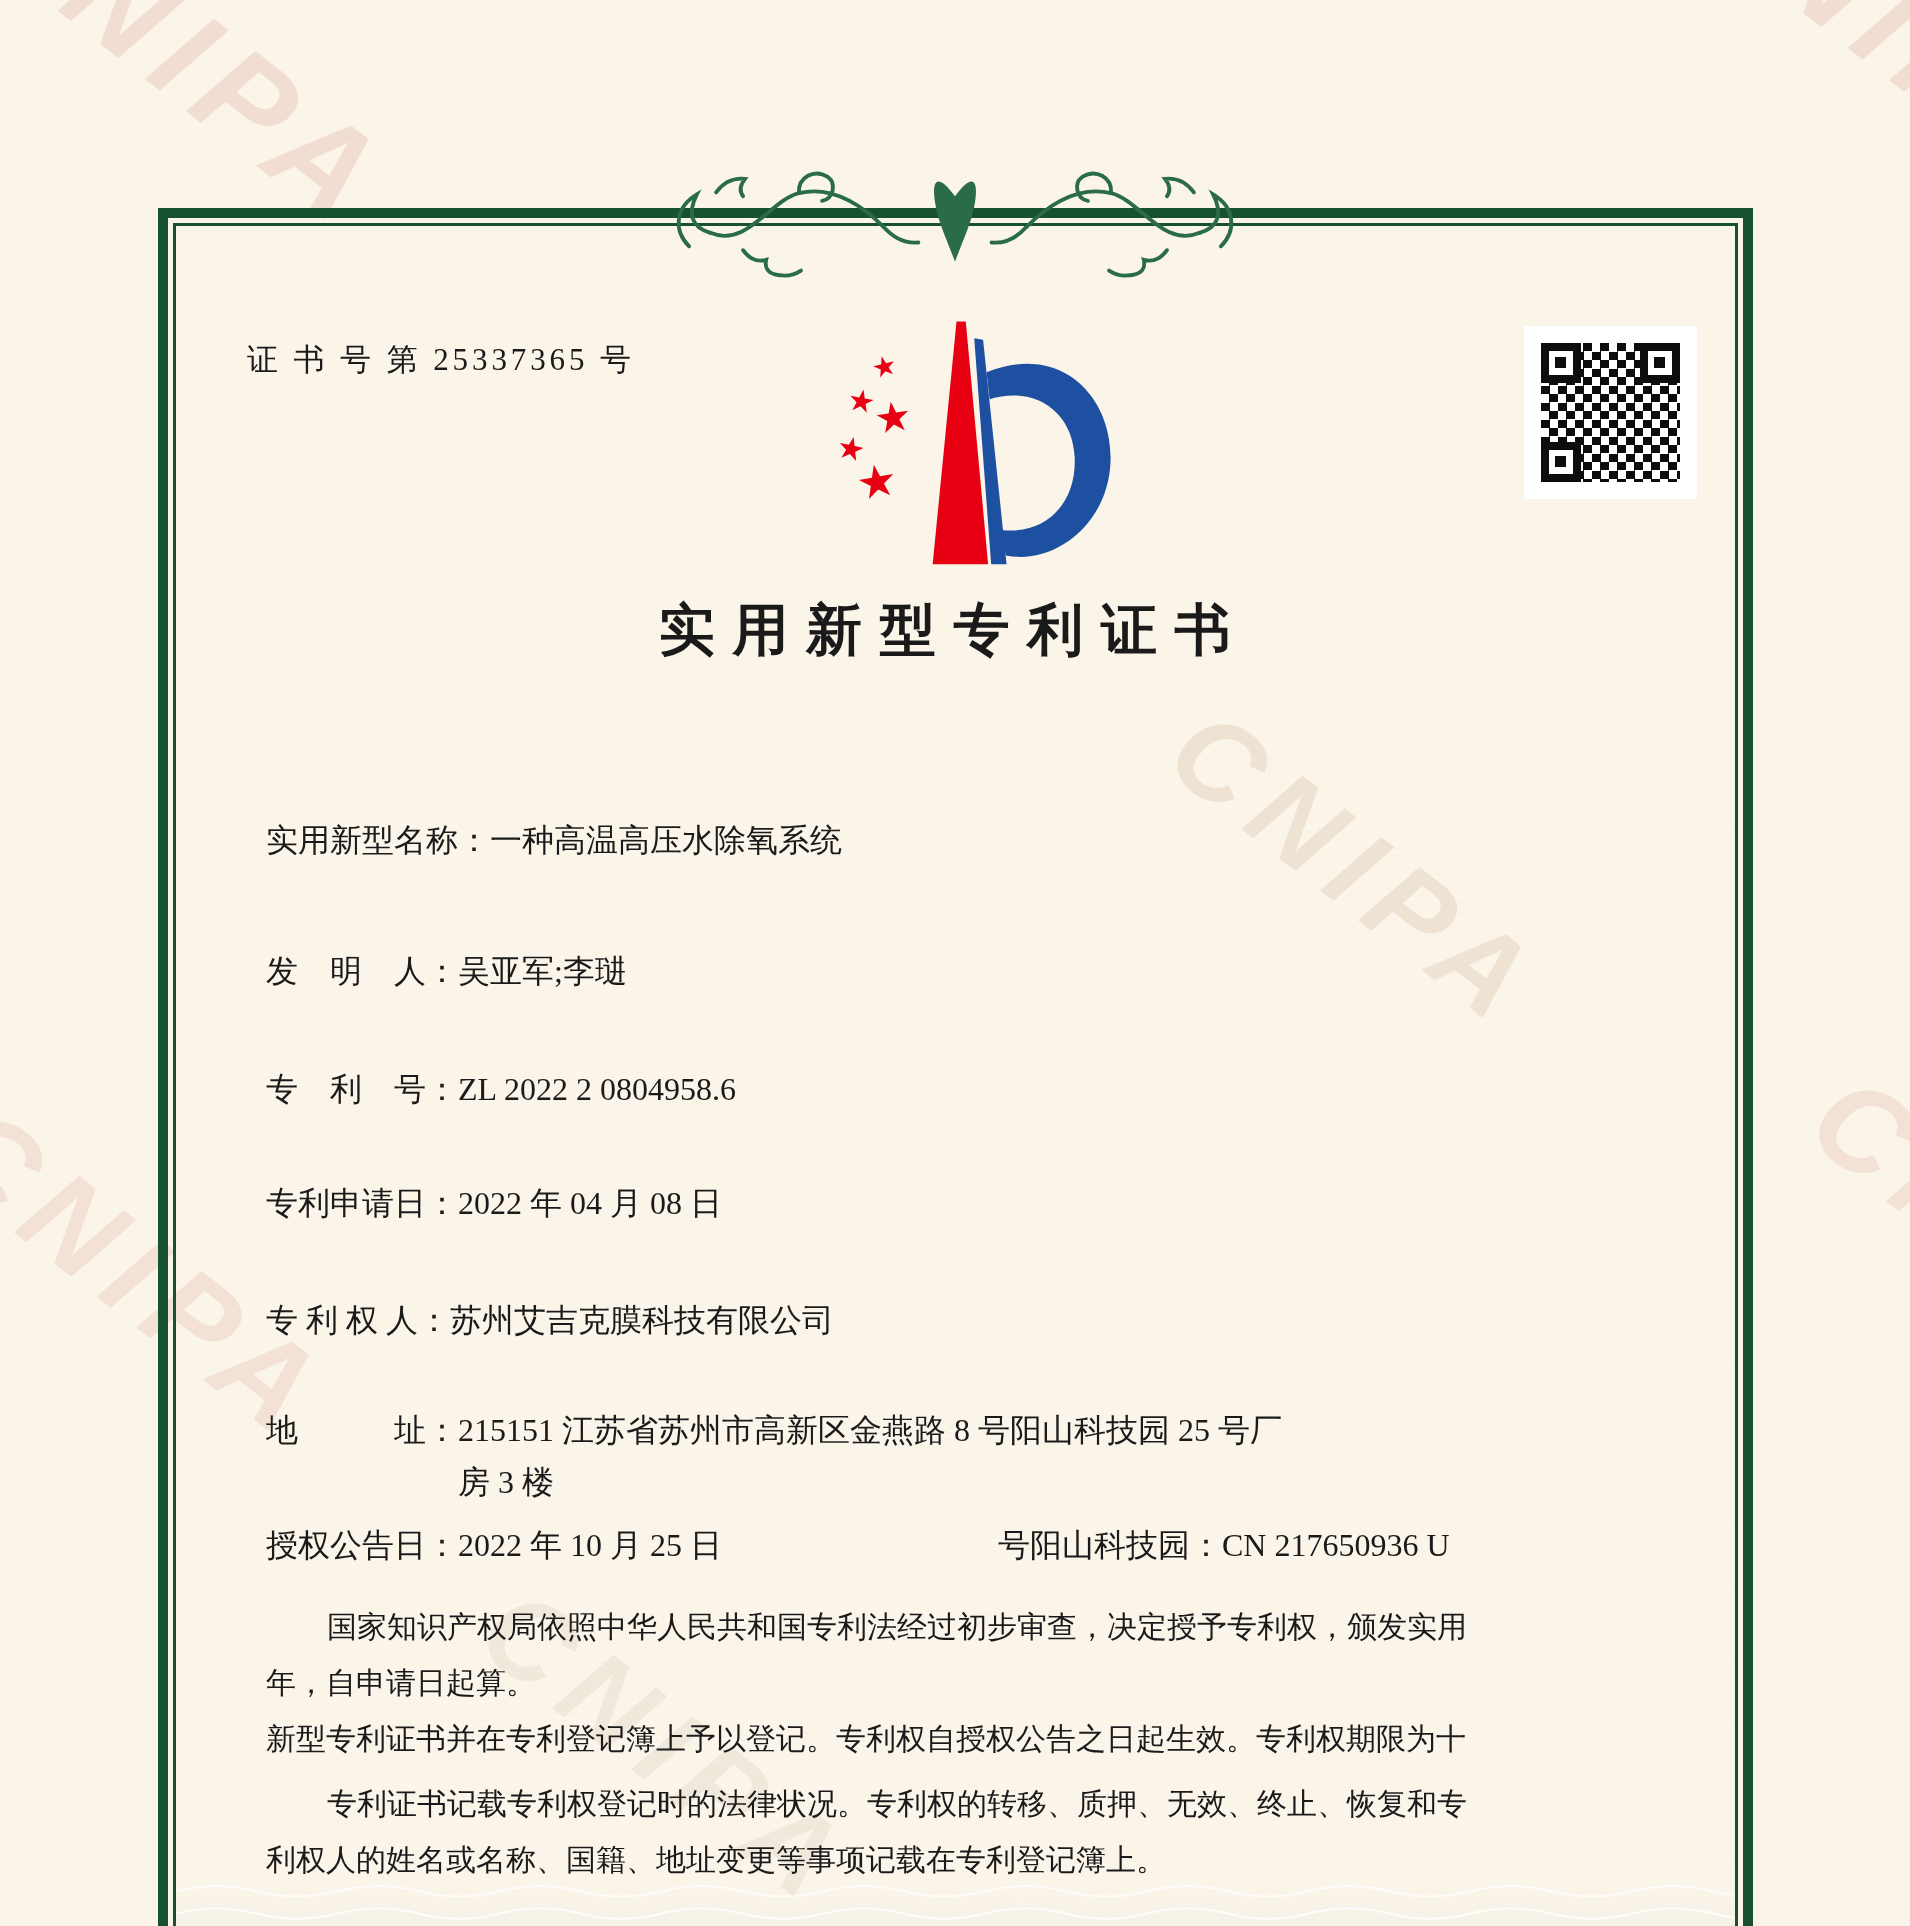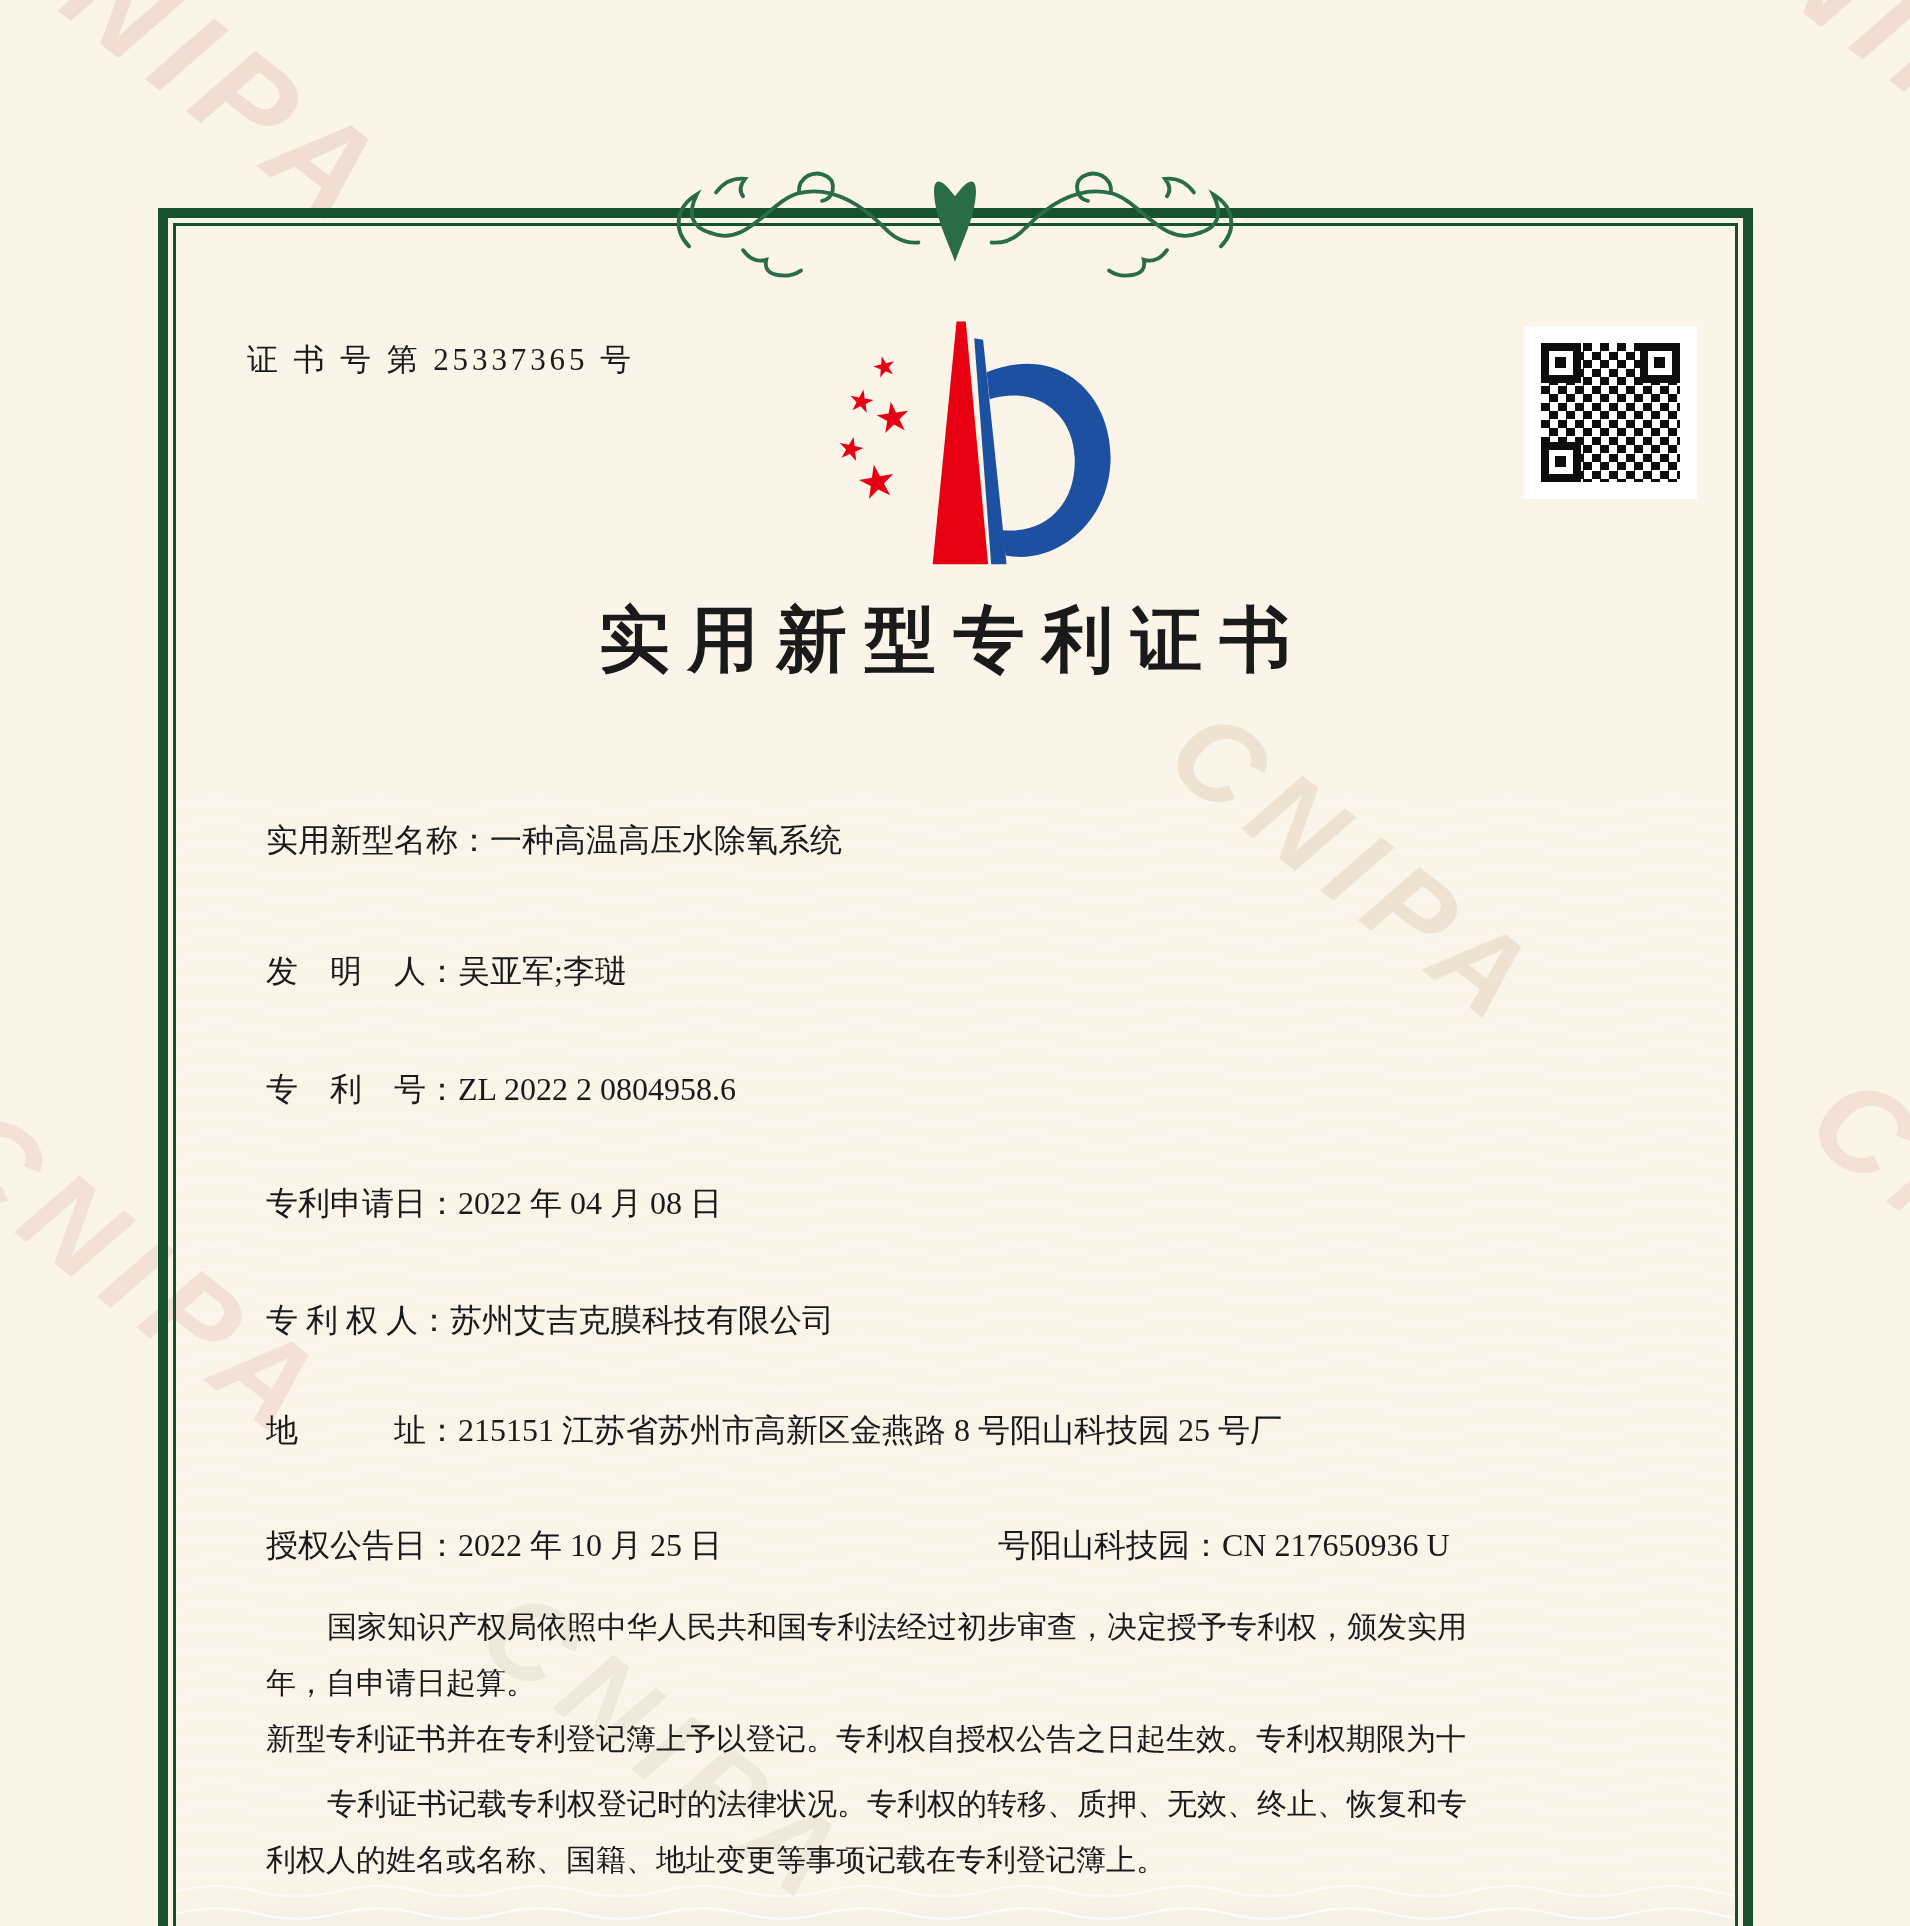--- a/index.html
+++ b/index.html
@@ -43,21 +43,21 @@
   }
   .qr{
     position:absolute;left:17.3px;top:17.3px;width:139px;height:139px;
     background:repeating-conic-gradient(#0d0d0d 0 25%,#ffffff 0 50%) 0 0/17px 17px;
   }
   .finder{position:absolute;width:40px;height:40px;border:8.5px solid #0d0d0d;background:#fff;box-sizing:border-box;}
   .finder::after{content:"";position:absolute;left:6.2px;top:6.2px;width:10.8px;height:10.8px;background:#0d0d0d;}
   .f-tl{left:0;top:0;} .f-tr{right:0;top:0;} .f-bl{left:0;bottom:0;}
   .title{
     position:absolute;left:0;right:4px;top:593px;z-index:2;
-    text-align:center;font-size:71px;font-weight:bold;letter-spacing:17.7px;
+    text-align:center;font-size:56px;font-weight:bold;letter-spacing:17.7px;
   }
   
   .frow{position:absolute;left:266px;right:233px;z-index:2;font-size:32px;line-height:46px;white-space:nowrap;}
   .frow .lab{display:inline-block;}
   .addr-wrap{display:inline-block;vertical-align:top;white-space:nowrap;}
   .grant2{position:absolute;left:732px;top:0;}
   
   .paras{position:absolute;left:266px;width:1387px;top:1599px;z-index:2;font-size:30px;}
   .pline{line-height:56px;white-space:nowrap;}
   .pind{text-indent:61px;}
@@ -146,21 +146,21 @@
 <div class="frow" style="top:1066px;">
   <span class="lab">专　利　号</span><span>：</span><span>ZL 2022 2 0804958.6</span>
 </div>
 <div class="frow" style="top:1180px;">
   <span class="lab">专利申请日</span><span>：</span><span>2022 年 04 月 08 日</span>
 </div>
 <div class="frow" style="top:1297px;">
   <span class="lab">专 利 权 人</span><span>：</span><span>苏州艾吉克膜科技有限公司</span>
 </div>
 <div class="frow" style="top:1407px;">
-  <span class="lab">地　　　址</span><span>：</span><span class="addr-wrap"><span style="display:block;">215151 江苏省苏州市高新区金燕路 8 号阳山科技园 25 号厂</span></span>
+  <span class="lab">地　　　址</span><span>：</span><span class="addr-wrap"><span style="display:block;">215151 江苏省苏州市高新区金燕路 8 号阳山科技园 25 号厂</span><span style="display:block;line-height:58px;">房 3 楼</span></span>
 </div>
 <div class="frow" style="top:1522px;">
   <span class="lab">授权公告日</span><span>：</span><span>2022 年 10 月 25 日</span>
   <span class="grant2"><span class="lab">号阳山科技园</span><span>：</span><span>CN 217650936 U</span></span>
 </div>
 
 <div class="paras">
   <div class="pline pind">国家知识产权局依照中华人民共和国专利法经过初步审查，决定授予专利权，颁发实用</div>
   <div class="pline">年，自申请日起算。</div>
   <div class="pline">新型专利证书并在专利登记簿上予以登记。专利权自授权公告之日起生效。专利权期限为十</div>

